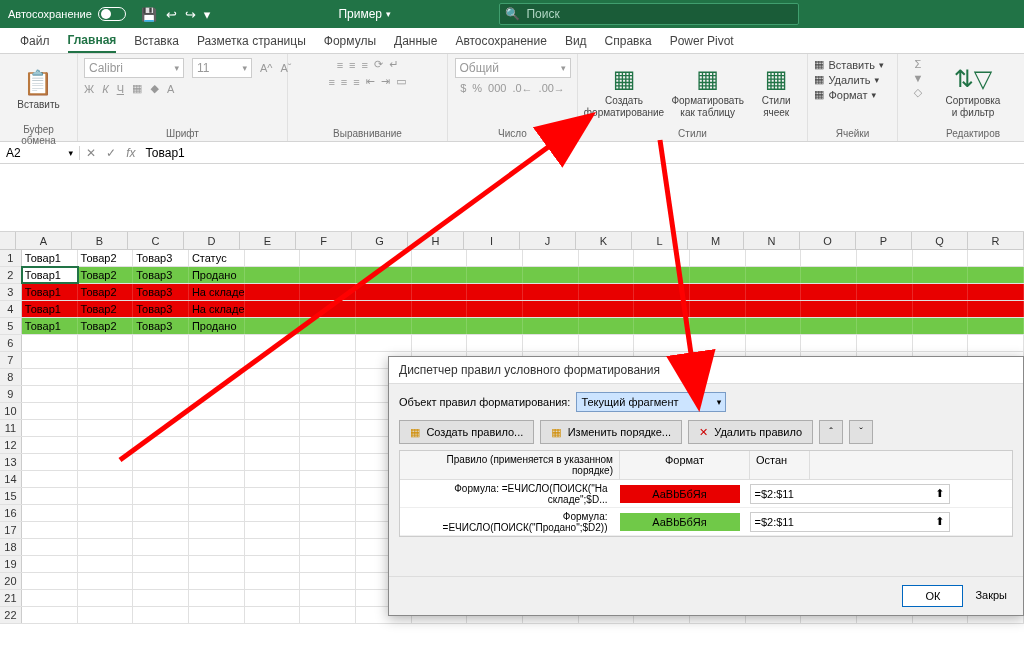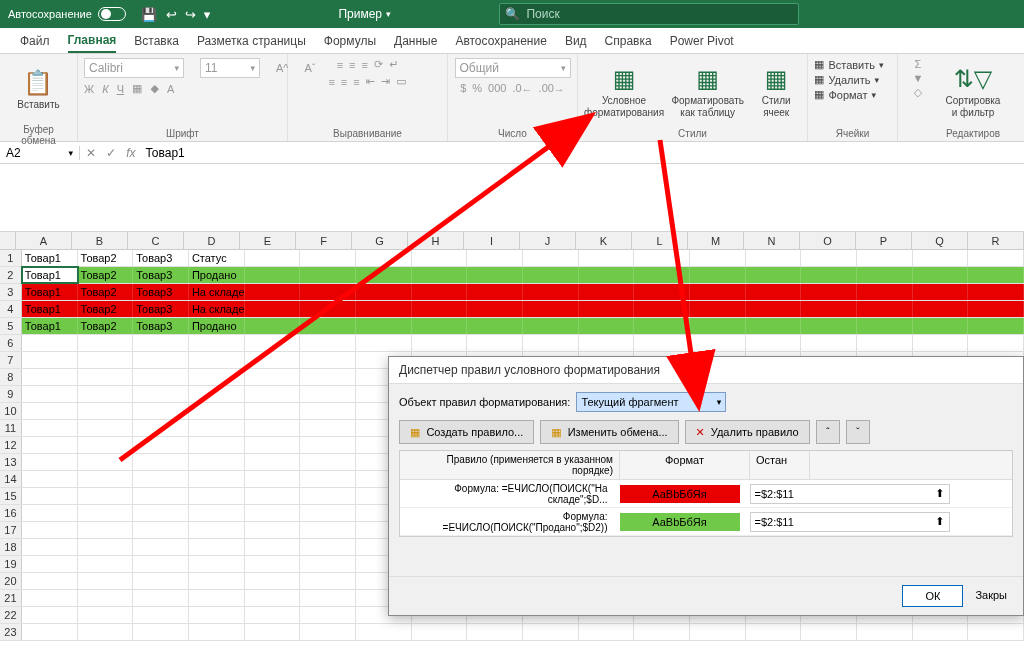--- a/index.html
+++ b/index.html
@@ -124,21 +124,21 @@
     <div class="body" style="flex-direction:column;justify-content:center">
       <div class="rbtn-big" style="width:60px">
         <span class="icon">📋</span>
         <span>Вставить</span>
       </div>
     </div>
     <div class="label">Буфер обмена</div>
   </div>
   <div class="rgroup" style="width:210px">
     <div class="body" style="flex-direction:column;gap:4px;align-items:flex-start">
-      <div style="display:flex;gap:16px">
+      <div style="display:flex;gap:8px">
         <div class="rbox" style="width:100px">
             <span>Calibri</span>
             <span class="caret">▾</span>
           </div>
         <div class="rbox" style="width:38px">
             <span>11</span>
             <span class="caret">▾</span>
           </div>
         <span class="rctrl">A^</span>
         <span class="rctrl">Aˇ</span>
@@ -191,21 +191,21 @@
         <span class="rctrl">.0←</span>
         <span class="rctrl">.00→</span>
       </div>
     </div>
     <div class="label">Число</div>
   </div>
   <div class="rgroup" style="width:230px">
     <div class="body">
       <div class="rbtn-big">
         <span class="icon">▦</span>
-        <span>Условное форматирования</span>
+        <span>Создать форматирование</span>
       </div>
       <div class="rbtn-big">
         <span class="icon">▦</span>
         <span>Форматировать как таблицу</span>
       </div>
       <div class="rbtn-big" style="width:50px">
         <span class="icon">▦</span>
         <span>Стили ячеек</span>
       </div>
     </div>
@@ -733,62 +733,41 @@
         <div class="cell" style="width: 56px;"></div>
         <div class="cell" style="width: 56px;"></div>
         <div class="cell" style="width: 56px;"></div>
         <div class="cell" style="width: 56px;"></div>
         <div class="cell" style="width: 56px;"></div>
         <div class="cell" style="width: 56px;"></div>
         <div class="cell" style="width: 56px;"></div>
         <div class="cell" style="width: 56px;"></div>
         <div class="cell" style="width: 56px;"></div>
       </div>
-      <div class="row">
-        <div class="rowh">23</div>
-        <div class="cell" style="width: 56px;"></div>
-        <div class="cell" style="width: 56px;"></div>
-        <div class="cell" style="width: 56px;"></div>
-        <div class="cell" style="width: 56px;"></div>
-        <div class="cell" style="width: 56px;"></div>
-        <div class="cell" style="width: 56px;"></div>
-        <div class="cell" style="width: 56px;"></div>
-        <div class="cell" style="width: 56px;"></div>
-        <div class="cell" style="width: 56px;"></div>
-        <div class="cell" style="width: 56px;"></div>
-        <div class="cell" style="width: 56px;"></div>
-        <div class="cell" style="width: 56px;"></div>
-        <div class="cell" style="width: 56px;"></div>
-        <div class="cell" style="width: 56px;"></div>
-        <div class="cell" style="width: 56px;"></div>
-        <div class="cell" style="width: 56px;"></div>
-        <div class="cell" style="width: 56px;"></div>
-        <div class="cell" style="width: 56px;"></div>
-      </div>
     </div>
 </div>
 
 <div class="dialog">
   <div class="dtitle">Диспетчер правил условного форматирования</div>
   <div class="dbody">
     <div class="drow1">
       <span>Объект правил форматирования:</span>
       <div class="combo">
         <span>Текущий фрагмент</span>
         <span class="caret">▾</span>
       </div>
     </div>
     <div class="dtoolbar">
       <div class="dtbtn">
           <span style="color:#d08c00">▦</span>
           <span>Создать правило...</span>
         </div>
       <div class="dtbtn">
           <span style="color:#d08c00">▦</span>
-          <span>Изменить обмена...</span>
+          <span>Изменить порядке...</span>
         </div>
       <div class="dtbtn">
           <span style="color:#c00">✕</span>
           <span>Удалить правило</span>
         </div>
       <div class="dtbtn sq">
           <span>ˆ</span>
         </div>
       <div class="dtbtn sq">
           <span>ˇ</span>

